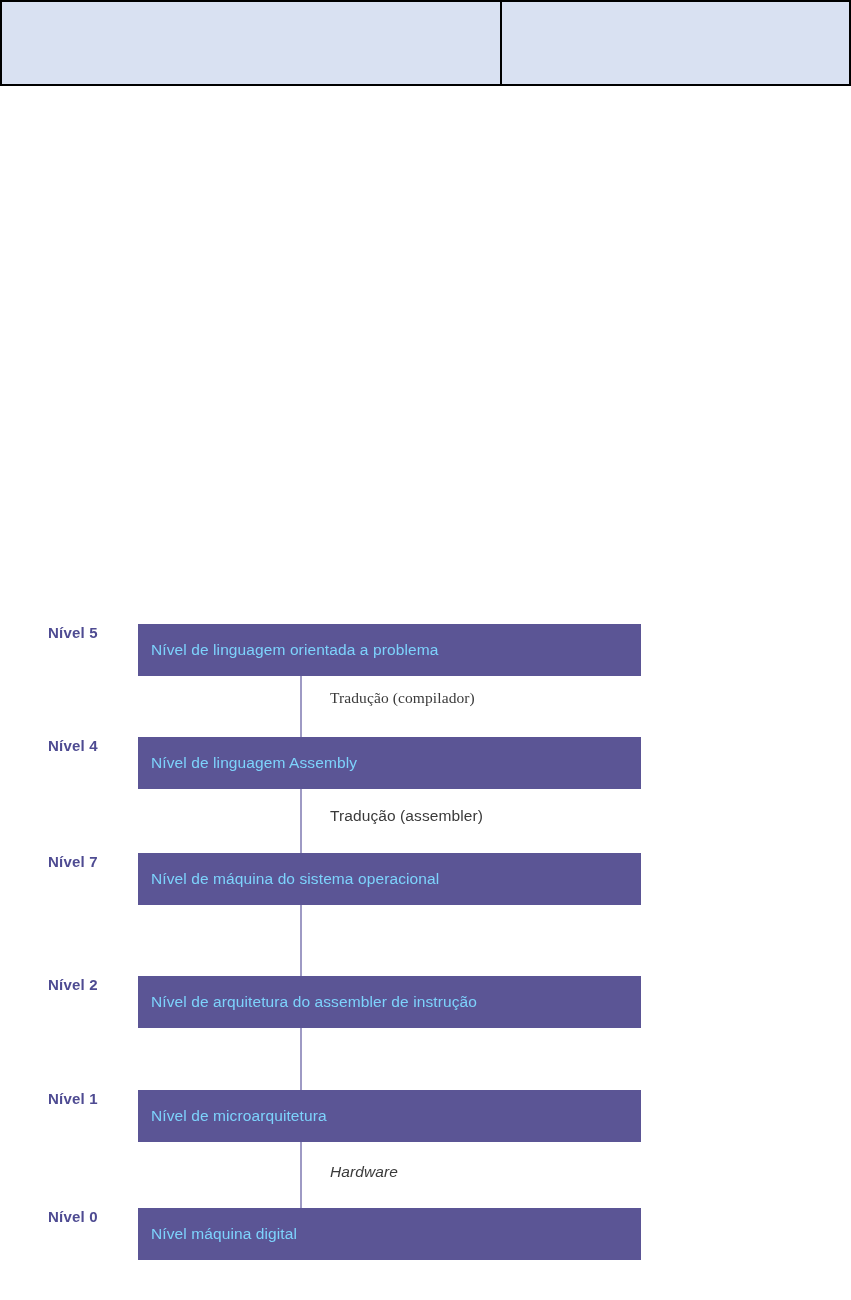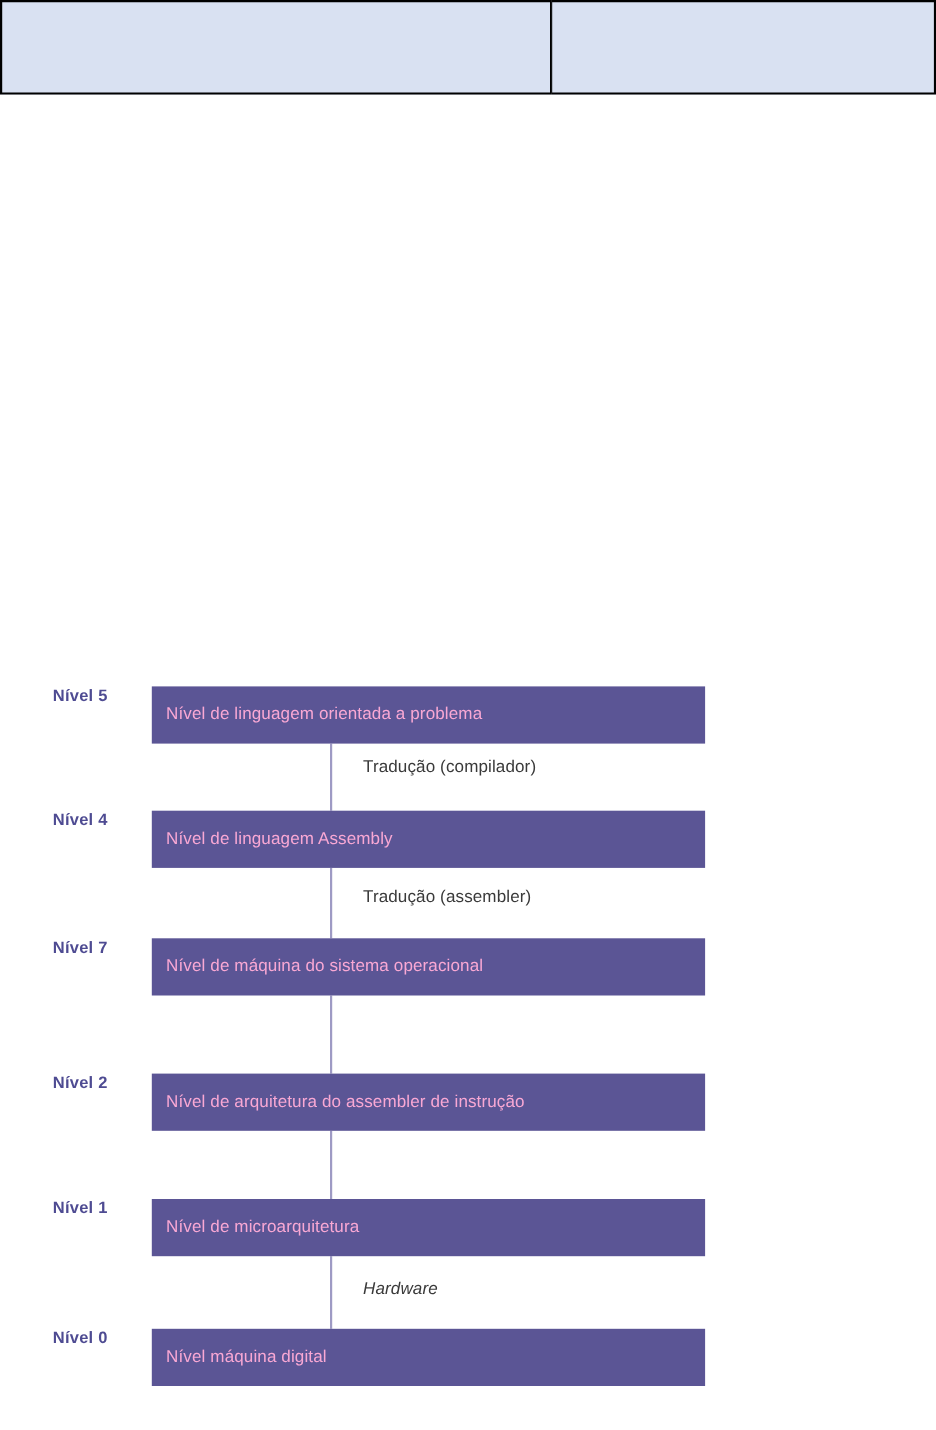--- a/index.html
+++ b/index.html
@@ -71,21 +71,21 @@
   .level-bar {
     position: absolute;
     left: 138px;
     width: 503px;
     height: 52px;
     background: #5b5595;
     display: flex;
     align-items: center;
   }
   .level-bar-label {
-    color: #f9a8d4;
+    color: #7dd3fc;
     font-size: 15.5px;
     padding-left: 13px;
     white-space: nowrap;
     letter-spacing: 0.1px;
   }
 
   .transition {
     position: absolute;
     left: 330px;
     color: #3a3a3a;
@@ -109,21 +109,21 @@
   <div class="vline" style="top:289px;height:71px;"></div>
   <div class="vline" style="top:412px;height:62px;"></div>
   <div class="vline" style="top:526px;height:66px;"></div>
 
   <div class="level-row" style="top:8px;">
     <div class="level-tag">Nível 5</div>
     <div class="level-bar">
       <span class="level-bar-label">Nível de linguagem orientada a problema</span>
     </div>
   </div>
-  <div class="transition" style="top:73px;">Tradução (compilador)</div>
+  <div class="transition" style="top:73px;font-family:Liberation Serif, serif;">Tradução (compilador)</div>
 
   <div class="level-row" style="top:121px;">
     <div class="level-tag">Nível 4</div>
     <div class="level-bar">
       <span class="level-bar-label">Nível de linguagem Assembly</span>
     </div>
   </div>
   <div class="transition" style="top:191px;">Tradução (assembler)</div>
 
   <div class="level-row" style="top:237px;">

